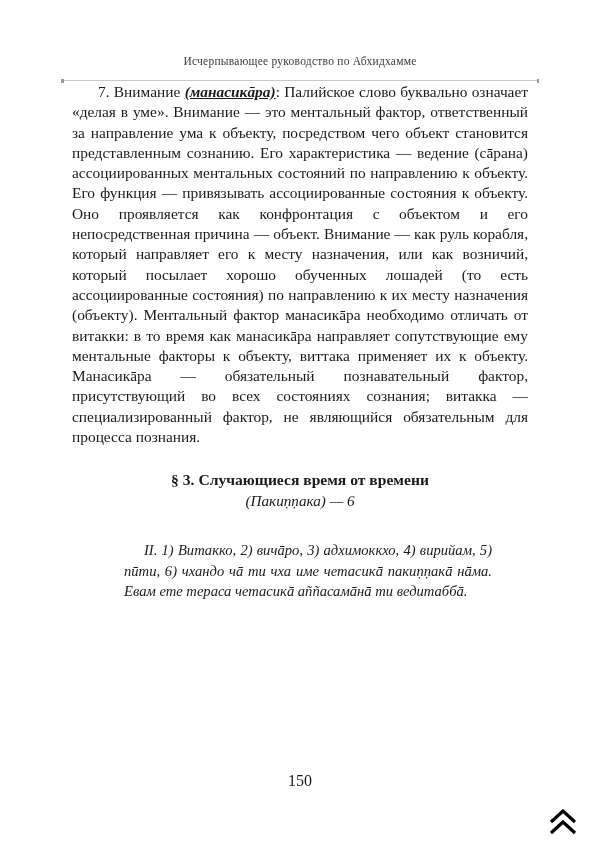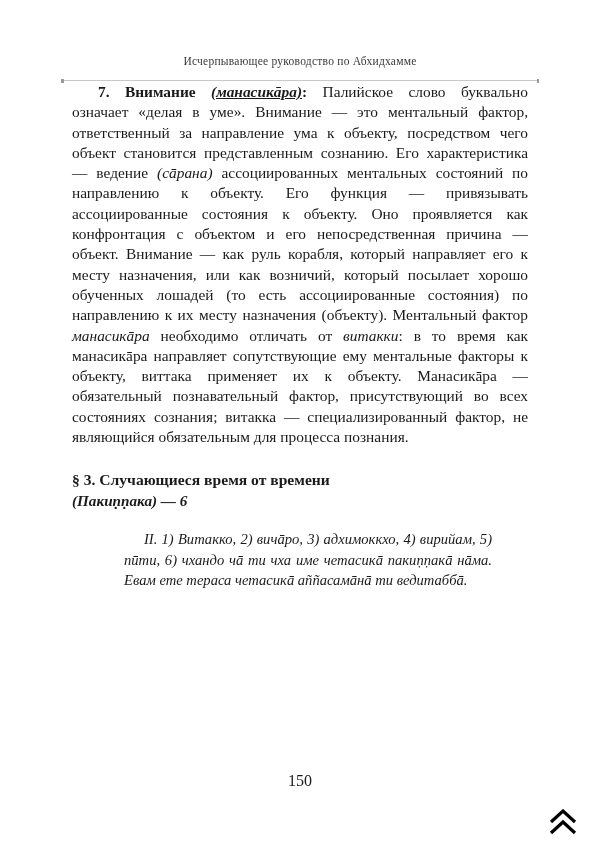--- a/index.html
+++ b/index.html
@@ -74,42 +74,42 @@
     text-align: justify;
     text-align-last: left;
     hyphens: manual;
     -webkit-hyphens: manual;
     word-spacing: 0.1px;
   }
   p.body.indent {
     text-indent: 26px;
   }
 
-  .bold { font-weight: bold; margin-top: 28px; }
+  .bold { font-weight: normal; margin-top: 28px; }
   .bi   { font-weight: bold; font-style: italic; text-decoration: underline; }
-  .it   { font-style: italic; }
+  .it   { }
 
   
   .section-heading {
     margin: 22px 0 4px 0;
-    text-align: left;
+    text-align: center;
     font-weight: bold;
     font-size: 15.6px;
     line-height: 21px;
   }
   .section-heading .sub {
     display: block;
-    font-weight: bold;
+    font-weight: normal;
     font-style: italic;
     font-size: 15.2px;
   }
 
   
   .quote {
-    margin: 18px 0 0 0;
+    margin: 29px 0 0 0;
     padding: 0 36px 0 52px;
     font-style: italic;
     font-size: 14.6px;
     line-height: 20.2px;
     text-align: justify;
     text-align-last: left;
   }
   .quote .q-indent { display: inline-block; width: 20px; }
 
   .after-quote { margin-top: 19px; }

